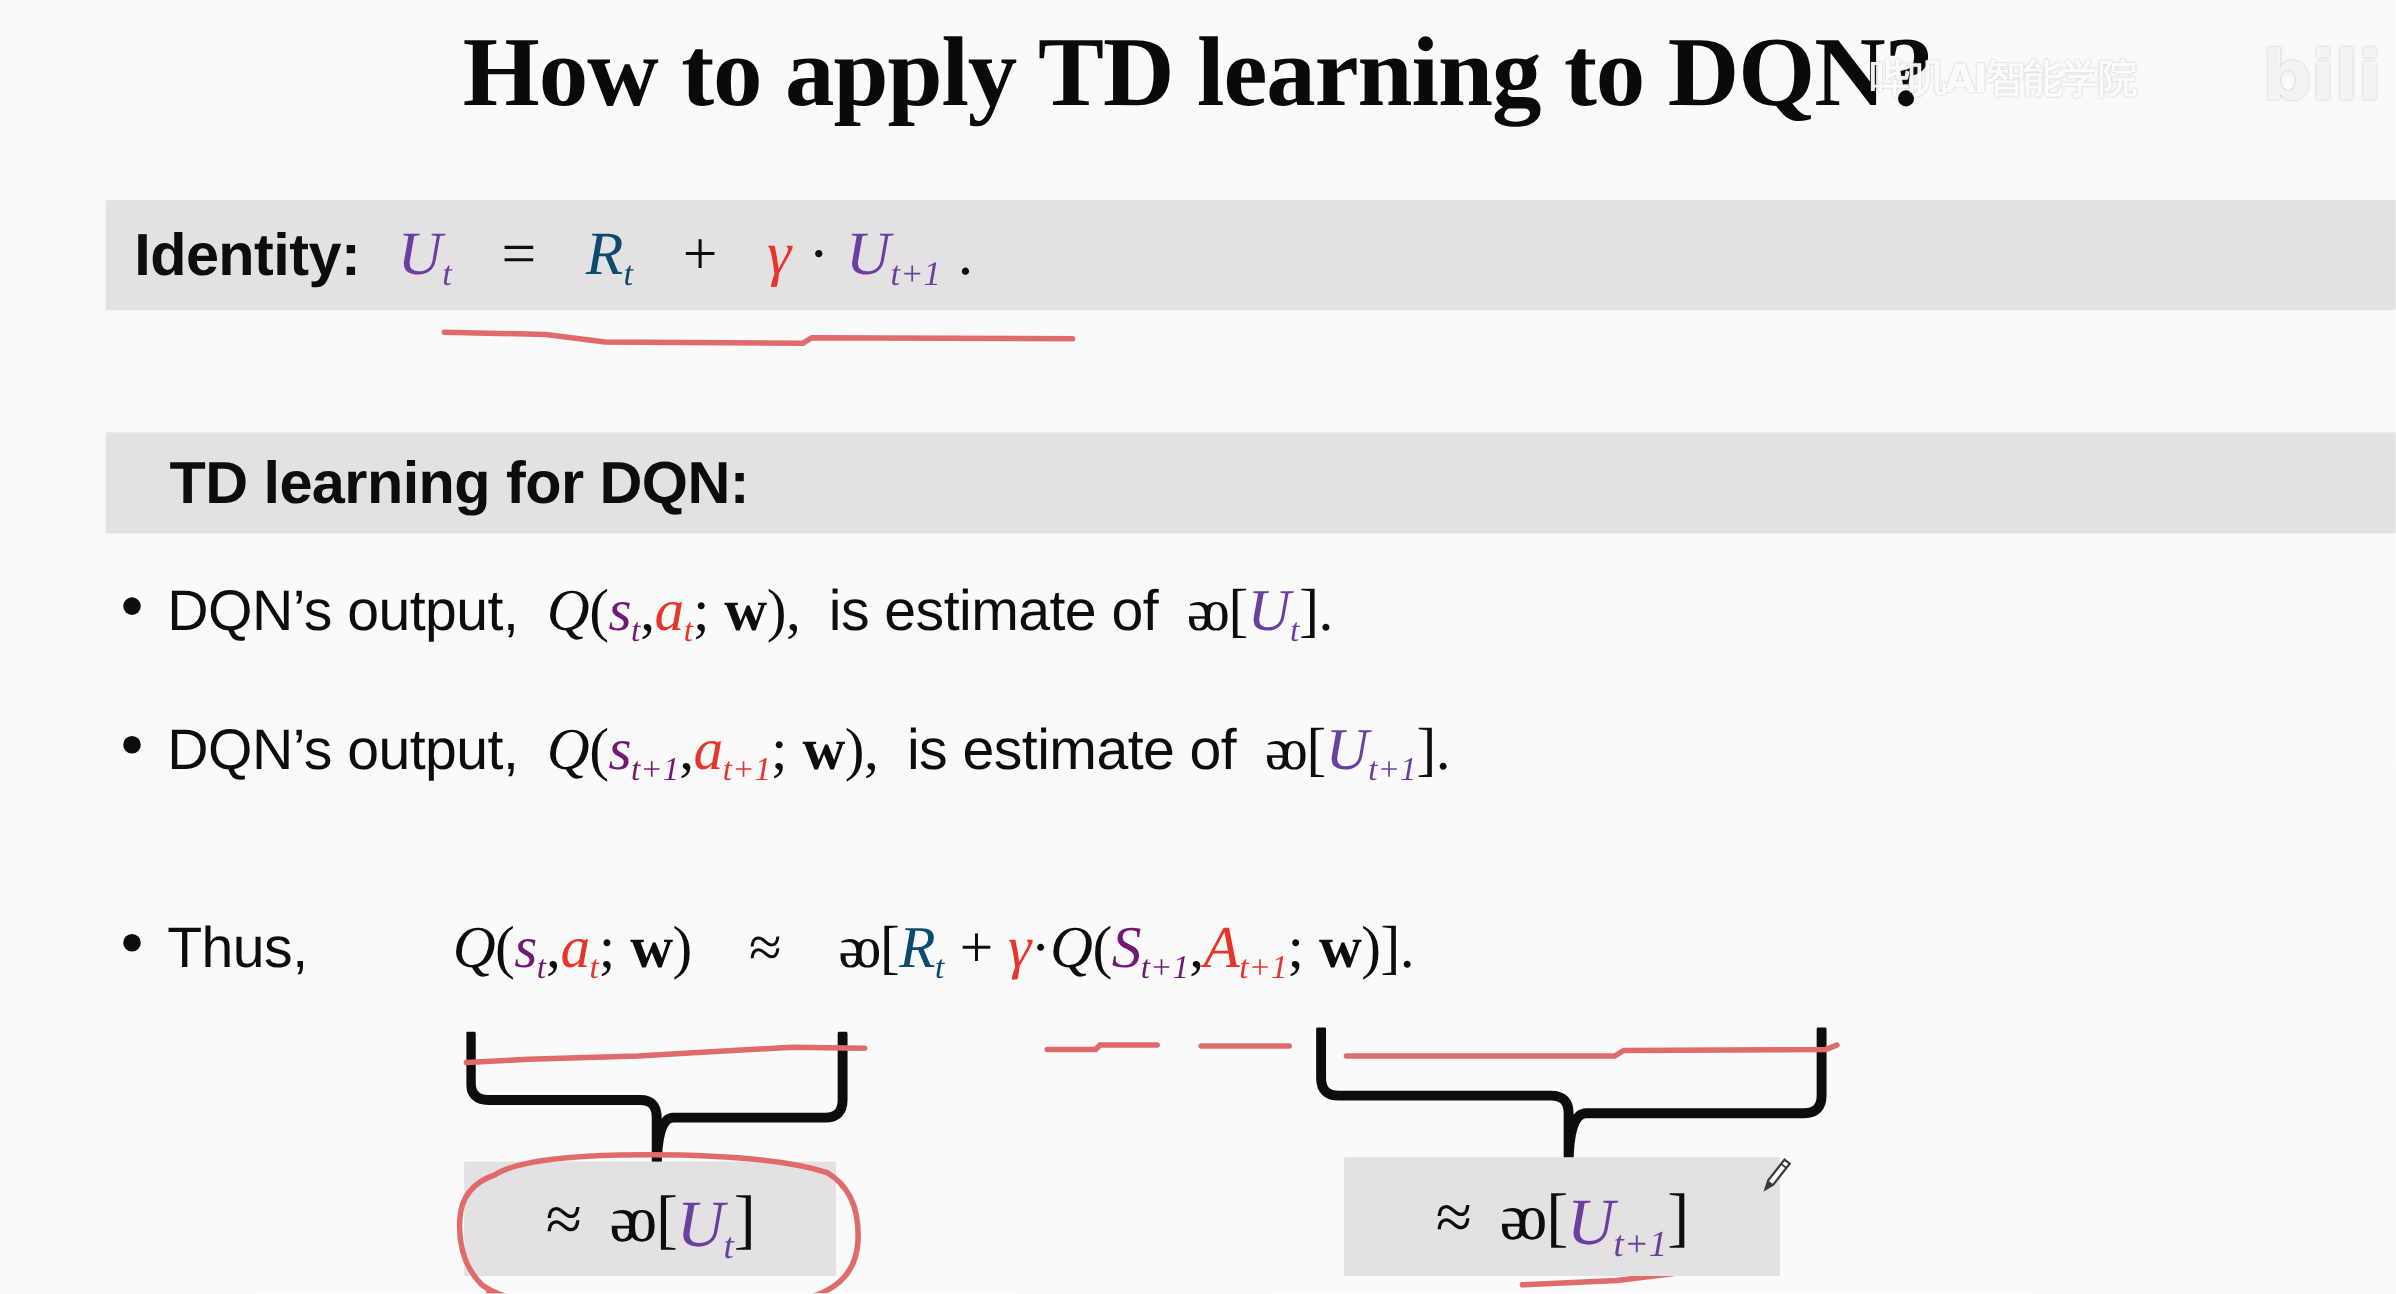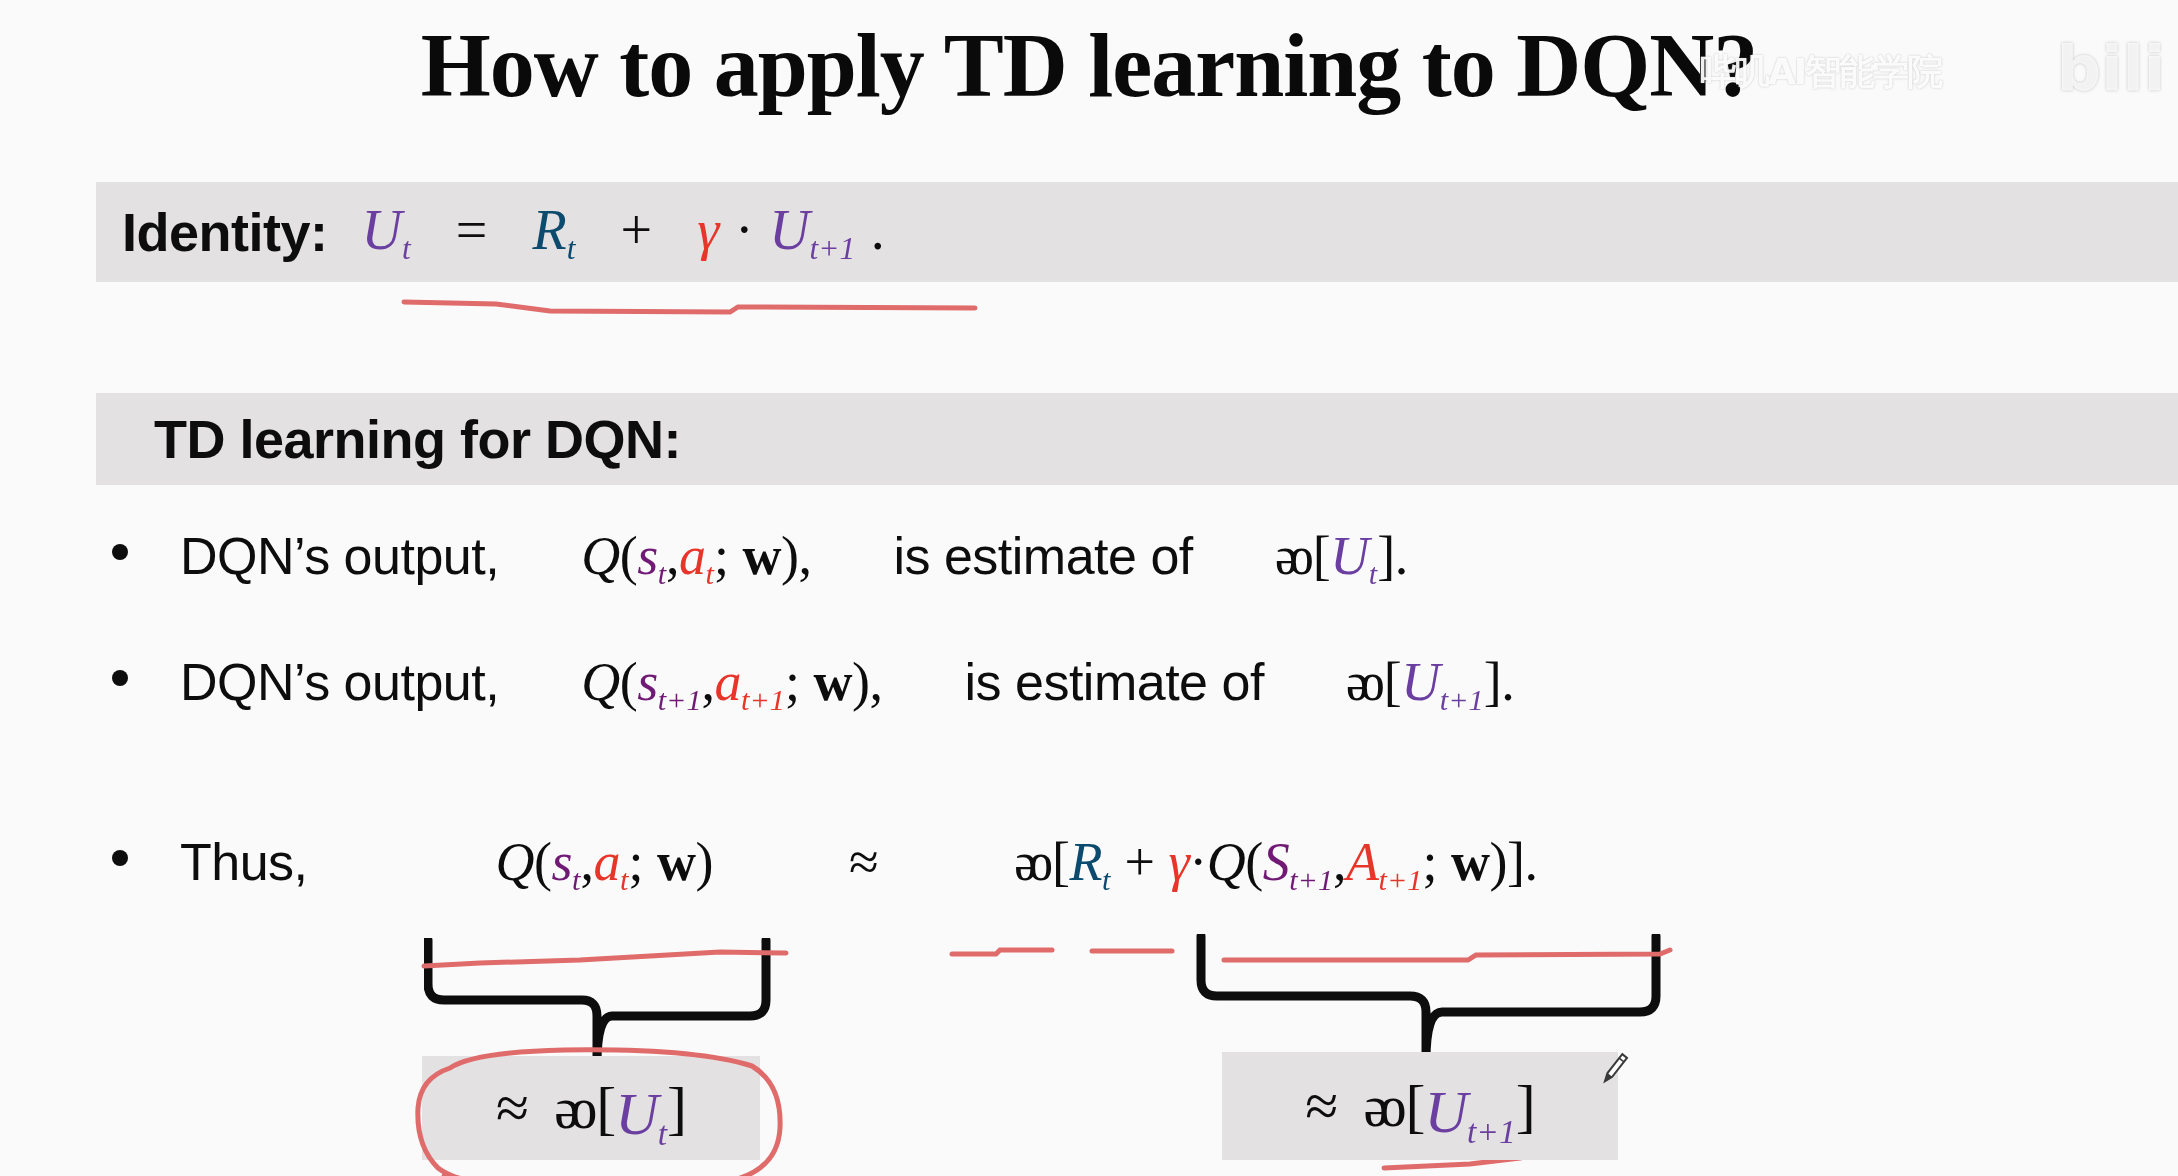--- a/index.html
+++ b/index.html
@@ -123,21 +123,20 @@
   
   .bullet-row {
     position: absolute;
     left: 112px;
     white-space: nowrap;
     font-size: 52px;
     font-family: "Liberation Sans", sans-serif;
     color: #0d0d0d;
     display: flex;
     align-items: baseline;
-    gap: 28px;
   }
   #bullet-1 { top: 524px; }
   #bullet-2 { top: 650px; }
   #bullet-3 { top: 830px; }
 
   .bullet-dot {
     display: inline-block;
     width: 16px;
     height: 16px;
     border-radius: 50%;

